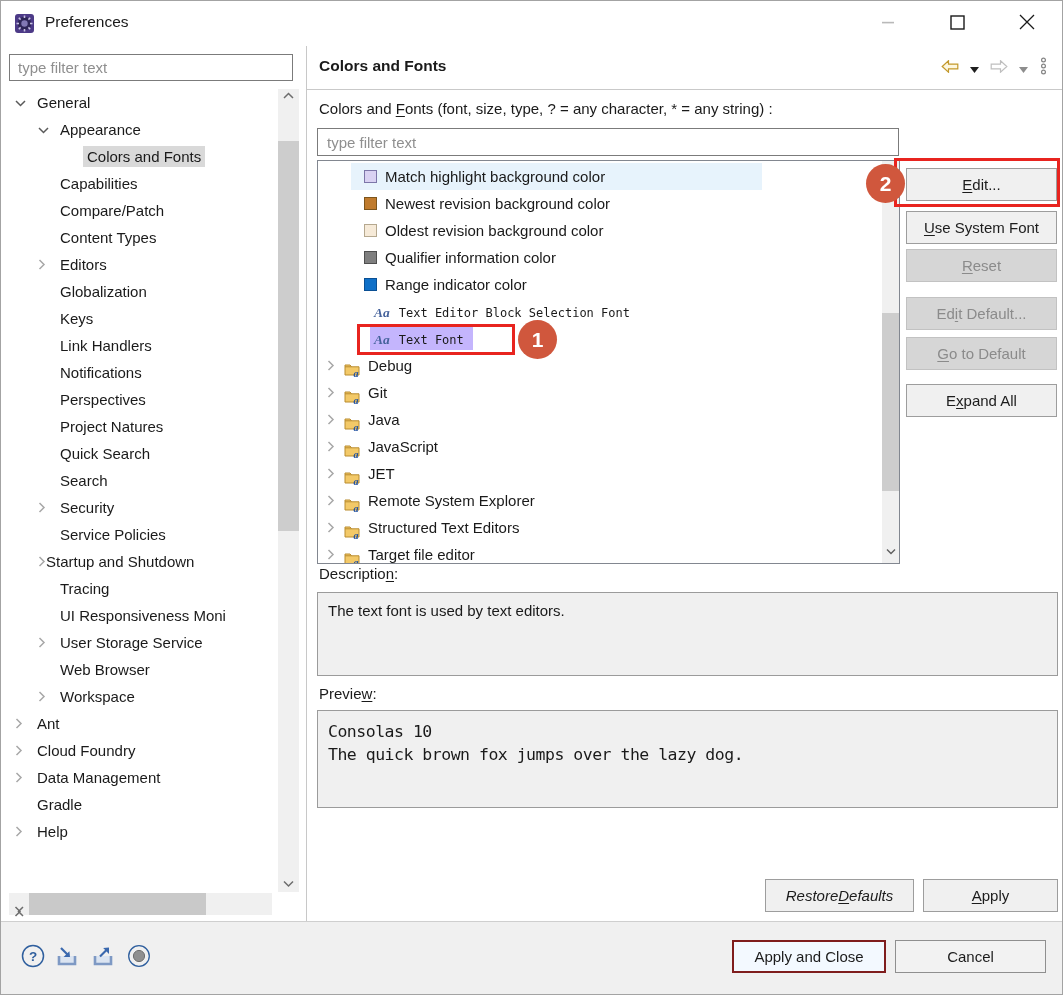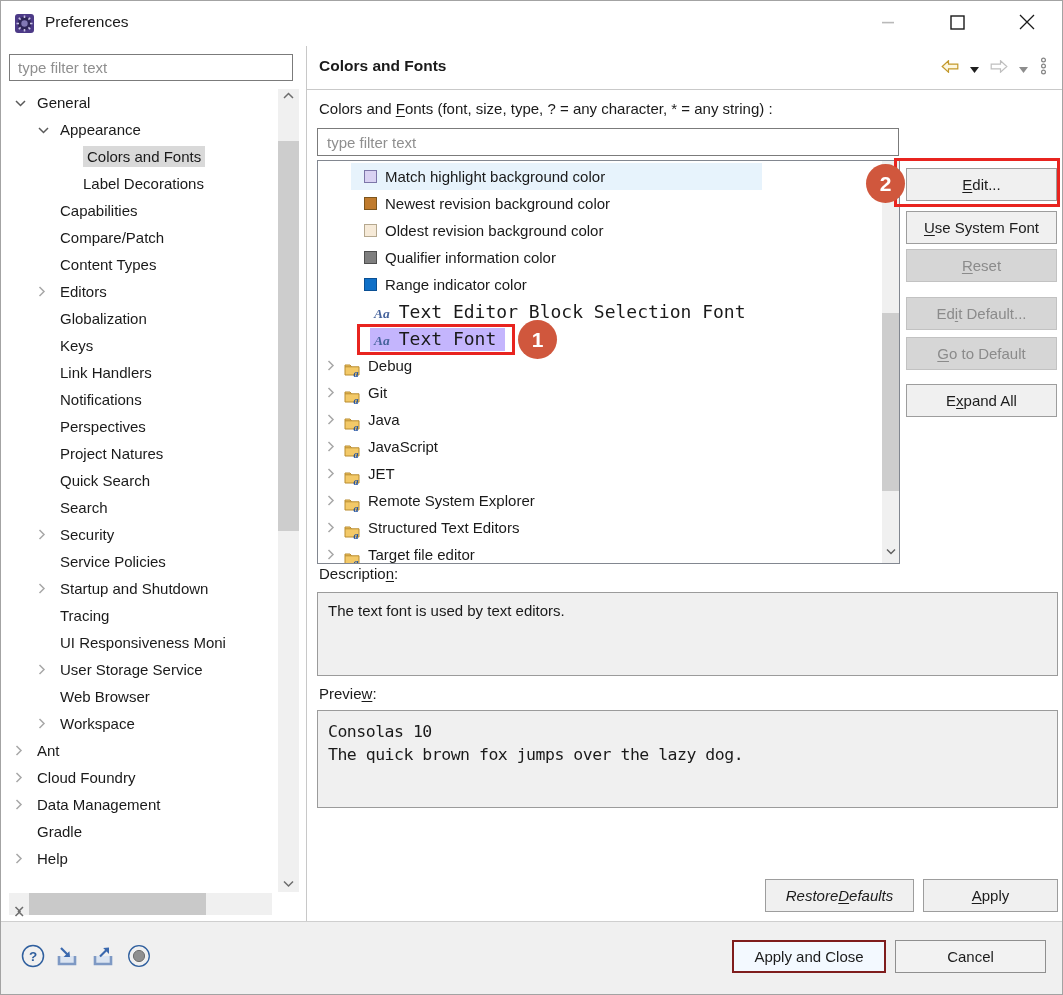--- a/index.html
+++ b/index.html
@@ -37,21 +37,21 @@
   
   #listbox{position:absolute;left:316px;top:159px;width:583px;height:404px;box-sizing:border-box;
     border:1px solid #828790;background:#fff;overflow:hidden;}
   #listrows{position:absolute;left:0;top:2px;right:17px;}
   .list-row{position:relative;height:27px;line-height:27px;white-space:nowrap;}
   .row-hl{position:absolute;left:33px;width:411px;top:0;bottom:0;background:#e7f3fc;}
   .list-row>.rc{position:relative;}
   .swatch{position:absolute;left:46px;top:7px;width:13px;height:13px;box-sizing:border-box;border:1px solid #666;}
   .clabel{margin-left:67px;}
   .aa{font-family:"Liberation Serif",serif;font-style:italic;font-weight:bold;color:#46639c;font-size:13.5px;}
-  .mono{font-family:"DejaVu Sans Mono","Liberation Mono",monospace;font-size:18px;}
+  .mono{font-family:"DejaVu Sans Mono","Liberation Mono",monospace;font-size:12px;}
   .font-plain .aa{margin-left:56px;}
   .font-plain .mono{margin-left:9px;}
   .sel-wrap{background:#c4b5fd;padding:3px 9px 3px 4px;margin-left:52px;}
   .sel-wrap .mono{margin-left:9px;}
   .cat-chev{position:absolute;left:9px;top:0;height:27px;display:flex;align-items:center;}
   .cat-folder{position:absolute;left:26px;top:6px;}
   .cat-label{margin-left:50px;}
   .list-sb{position:absolute;right:0;top:0;width:17px;height:100%;background:#f0f0f0;}
   .list-sb .sb-thumb{position:absolute;left:0;width:17px;top:152px;height:178px;background:#cdcdcd;}
   .list-sb .sb-chev{width:17px;}
@@ -139,23 +139,20 @@
       <div class="tree-row" style="padding-left:59px">
             <span class="tw" style="left:37px">
           <svg width="11" height="8" viewBox="0 0 11 8">
             <polyline points="1,2 5.5,6.5 10,2" fill="none" stroke="#5a5a5a" stroke-width="1.5"></polyline>
           </svg>
         </span><span class="tl">Appearance</span>
           </div>
       <div class="tree-row" style="padding-left:82px">
             <span class="tl sel">Colors and Fonts</span>
           </div>
-      <div class="tree-row" style="padding-left:82px">
-            <span class="tl">Label Decorations</span>
-          </div>
       <div class="tree-row" style="padding-left:59px">
             <span class="tl">Capabilities</span>
           </div>
       <div class="tree-row" style="padding-left:59px">
             <span class="tl">Compare/Patch</span>
           </div>
       <div class="tree-row" style="padding-left:59px">
             <span class="tl">Content Types</span>
           </div>
       <div class="tree-row" style="padding-left:59px">
@@ -192,21 +189,21 @@
       <div class="tree-row" style="padding-left:59px">
             <span class="tw" style="left:37px">
           <svg width="8" height="11" viewBox="0 0 8 11">
             <polyline points="1.5,1 6,5.5 1.5,10" fill="none" stroke="#a8a8a8" stroke-width="1.5"></polyline>
           </svg>
         </span><span class="tl">Security</span>
           </div>
       <div class="tree-row" style="padding-left:59px">
             <span class="tl">Service Policies</span>
           </div>
-      <div class="tree-row" style="padding-left:59px">
+      <div class="tree-row" style="padding-left:45px">
             <span class="tw" style="left:37px">
           <svg width="8" height="11" viewBox="0 0 8 11">
             <polyline points="1.5,1 6,5.5 1.5,10" fill="none" stroke="#a8a8a8" stroke-width="1.5"></polyline>
           </svg>
         </span><span class="tl">Startup and Shutdown</span>
           </div>
       <div class="tree-row" style="padding-left:59px">
             <span class="tl">Tracing</span>
           </div>
       <div class="tree-row" style="padding-left:59px">

